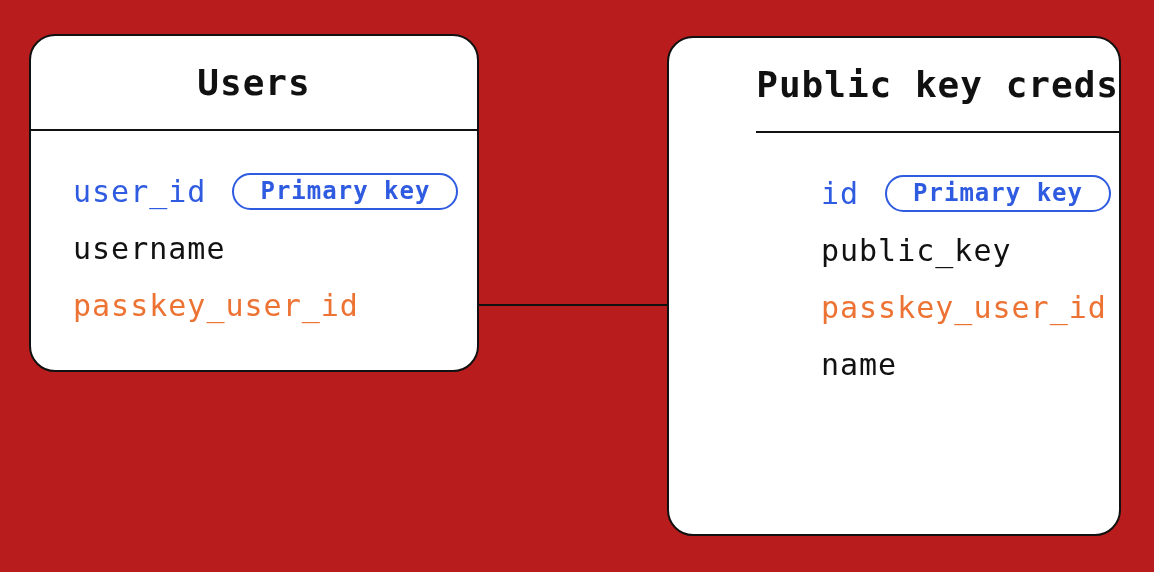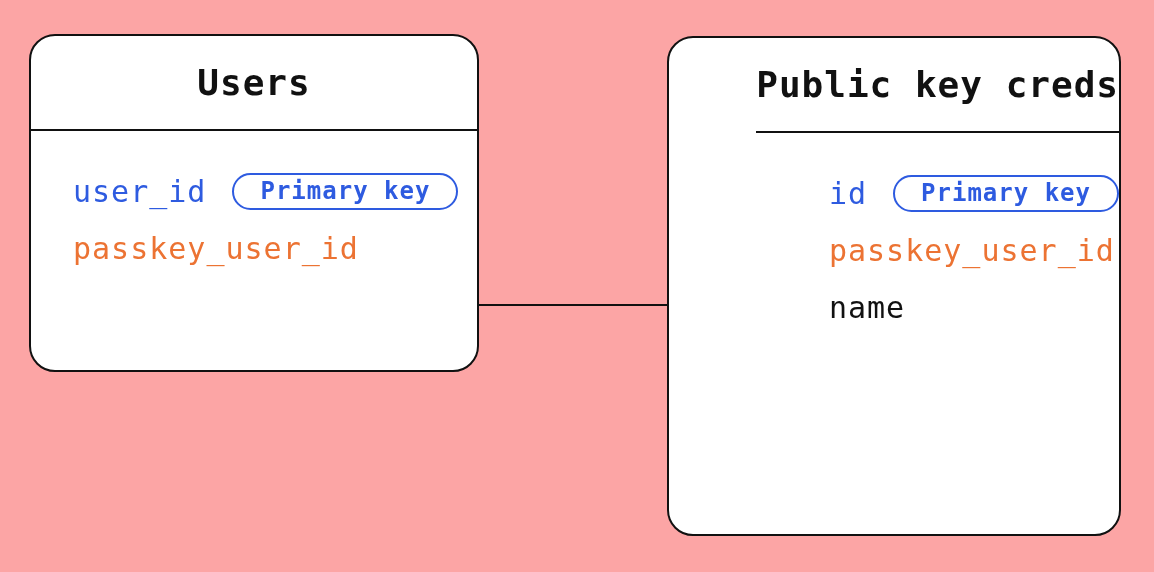--- a/index.html
+++ b/index.html
@@ -4,21 +4,21 @@
 <style>
   * { margin: 0; padding: 0; box-sizing: border-box; }
   html, body { background: #ffffff; }
   body {
     font-family: "DejaVu Sans Mono", "Liberation Mono", monospace;
     width: 1154px; height: 572px;
     position: relative; overflow: hidden;
   }
   .canvas {
     position: absolute; inset: 0;
-    background: #fca5a5;
+    background: #b91c1c;
   }
   .table-node {
     position: absolute;
     background: #ffffff;
     border: 2px solid #111111;
     border-radius: 26px;
     display: flex;
     flex-direction: column;
   }
   .table-node.users  { left: 29px;  top: 34px; width: 450px; height: 338px; }
@@ -32,21 +32,21 @@
     flex: 0 0 auto;
   }
   .table-title {
     font-size: 36px;
     font-weight: bold;
     letter-spacing: 1px;
     color: #111111;
     white-space: nowrap;
   }
   .table-body {
-    padding: 32px 0 0 42px;
+    padding: 32px 8px 0 42px;
     display: flex;
     flex-direction: column;
   }
   .field-row {
     height: 57px;
     display: flex;
     align-items: center;
     gap: 26px;
     white-space: nowrap;
   }
@@ -88,37 +88,43 @@
   <div class="table-node users">
     <div class="table-header">
       <span class="table-title">Users</span>
     </div>
     <div class="table-body">
       <div class="field-row">
         <span class="field-name c-blue">user_id</span>
         <span class="pk-badge">Primary key</span>
       </div>
       <div class="field-row">
+        <span class="field-name c-black">username</span>
+      </div>
+      <div class="field-row">
         <span class="field-name c-orange">passkey_user_id</span>
       </div>
     </div>
   </div>
 
   <div class="relation-line"></div>
 
   <div class="table-node creds">
     <div class="table-header">
       <span class="table-title">Public key creds</span>
     </div>
     <div class="table-body">
       <div class="field-row">
         <span class="field-name c-blue">id</span>
         <span class="pk-badge">Primary key</span>
       </div>
       <div class="field-row">
+        <span class="field-name c-black">public_key</span>
+      </div>
+      <div class="field-row">
         <span class="field-name c-orange">passkey_user_id</span>
       </div>
       <div class="field-row">
         <span class="field-name c-black">name</span>
       </div>
     </div>
   </div>
 
 </div>
 

